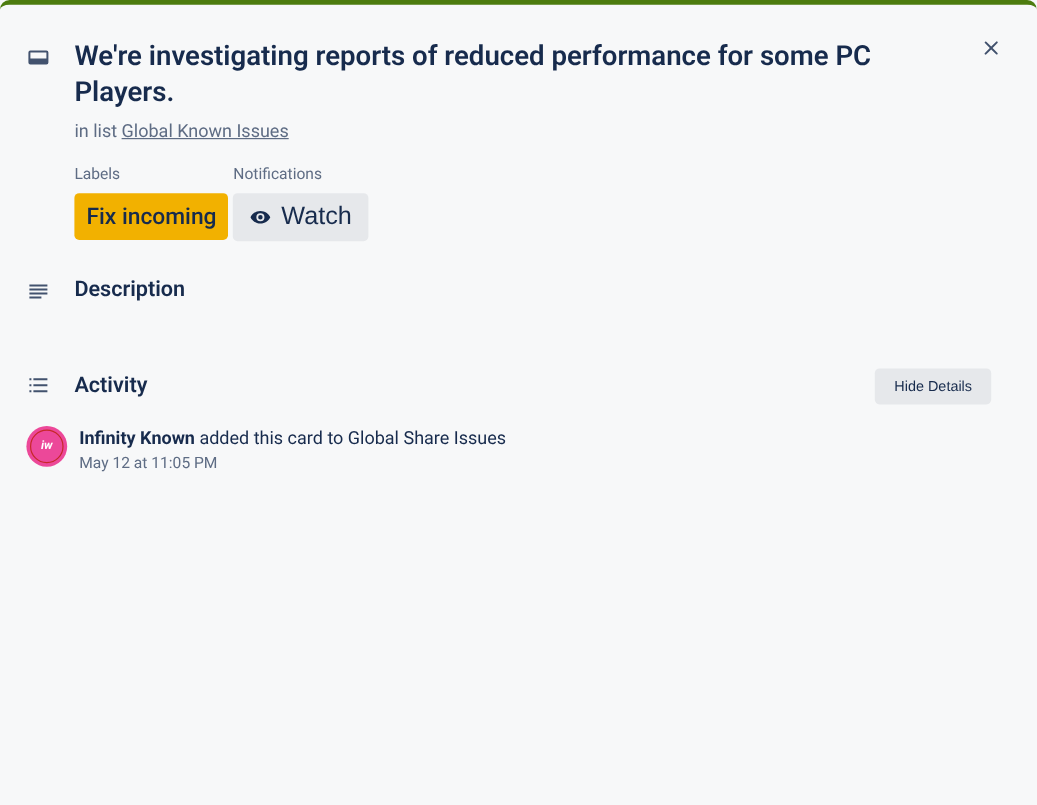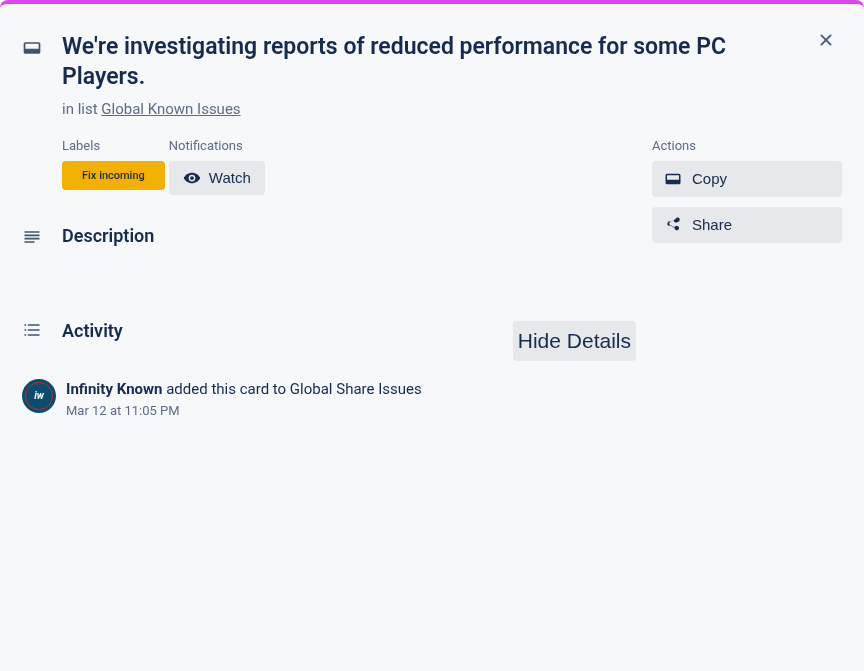--- a/index.html
+++ b/index.html
@@ -15,21 +15,21 @@
       overflow: hidden;
       color: #172b4d;
       position: relative;
     }
     .card-dialog {
       background: #f7f8f9;
       border-radius: 8px 8px 0 0;
       width: 864px;
       height: 671px;
       position: relative;
-      border-top: 4px solid #d946ef;
+      border-top: 4px solid #4d7c0f;
     }
     .close-btn {
       position: absolute;
       top: 20px;
       right: 22px;
       width: 32px;
       height: 32px;
       display: flex;
       align-items: center;
       justify-content: center;
@@ -92,31 +92,31 @@
       flex-direction: column;
     }
     .meta-label {
       font-size: 13px;
       color: #5e6c84;
       margin-bottom: 8px;
     }
     .label-chip {
       background: #f2b100;
       color: #172b4d;
-      font-size: 11px;
+      font-size: 19px;
       font-weight: 500;
-      padding: 8px 20px;
+      padding: 8px 10px;
       border-radius: 4px;
       display: inline-block;
       cursor: pointer;
     }
     .watch-btn {
       background: #e6e8eb;
       color: #172b4d;
-      font-size: 15px;
+      font-size: 21px;
       padding: 8px 14px;
       border-radius: 4px;
       display: inline-flex;
       align-items: center;
       gap: 8px;
       cursor: pointer;
       border: none;
     }
     .section {
       display: flex;
@@ -143,36 +143,35 @@
       justify-content: space-between;
       margin-bottom: 18px;
     }
     .activity-header-left {
       display: flex;
       align-items: center;
     }
     .hide-details-btn {
       background: #e6e8eb;
       color: #172b4d;
-      font-size: 21px;
-      padding: 8px 5px;
+      font-size: 12px;
+      padding: 8px 16px;
       border-radius: 4px;
       cursor: pointer;
       border: none;
-      margin-top: 20px;
     }
     .activity-item {
       display: flex;
       align-items: flex-start;
     }
     .avatar {
       width: 34px;
       height: 34px;
       border-radius: 50%;
-      background: #0c4a6e;
+      background: #ec4899;
       margin-right: 10px;
       flex-shrink: 0;
       display: flex;
       align-items: center;
       justify-content: center;
       color: #fff;
       font-size: 10px;
       font-style: italic;
       font-weight: bold;
       position: relative;
@@ -305,37 +304,22 @@
           </div>
           <button class="hide-details-btn">Hide Details</button>
         </div>
 
         <div class="activity-item">
           <div class="avatar">iw</div>
           <div>
             <div class="activity-text">
               <span class="activity-author">Infinity Known</span><span> added this card to Global Share Issues</span>
             </div>
-            <div class="activity-timestamp">Mar 12 at 11:05 PM</div>
+            <div class="activity-timestamp">May 12 at 11:05 PM</div>
           </div>
         </div>
       </div>
 
     </div>
 
-    <div class="right-column">
-      <div class="actions-label">Actions</div>
-      <button class="action-btn">
-        <svg class="icon-svg-sm" viewBox="0 0 24 24">
-          <path d="M4 5a2 2 0 0 0-2 2v10a2 2 0 0 0 2 2h16a2 2 0 0 0 2-2V7a2 2 0 0 0-2-2H4zm0 2h16v6H4V7z"></path>
-        </svg>
-        <span>Copy</span>
-      </button>
-      <button class="action-btn">
-        <svg class="icon-svg-sm" viewBox="0 0 24 24">
-          <path d="M18 8a3 3 0 1 0-2.83-4H15a3 3 0 0 0 0 .17L8.91 7.59A3 3 0 1 0 6 13a2.94 2.94 0 0 0 1.89-.69l6.22 3.63A3 3 0 1 0 15 14a2.94 2.94 0 0 0-1.89.69L6.89 11.06a2.87 2.87 0 0 0 0-2.12l6.08-3.42A3 3 0 0 0 18 8z"></path>
-        </svg>
-        <span>Share</span>
-      </button>
-    </div>
   </div>
 
 </div>
 
 </body></html>

